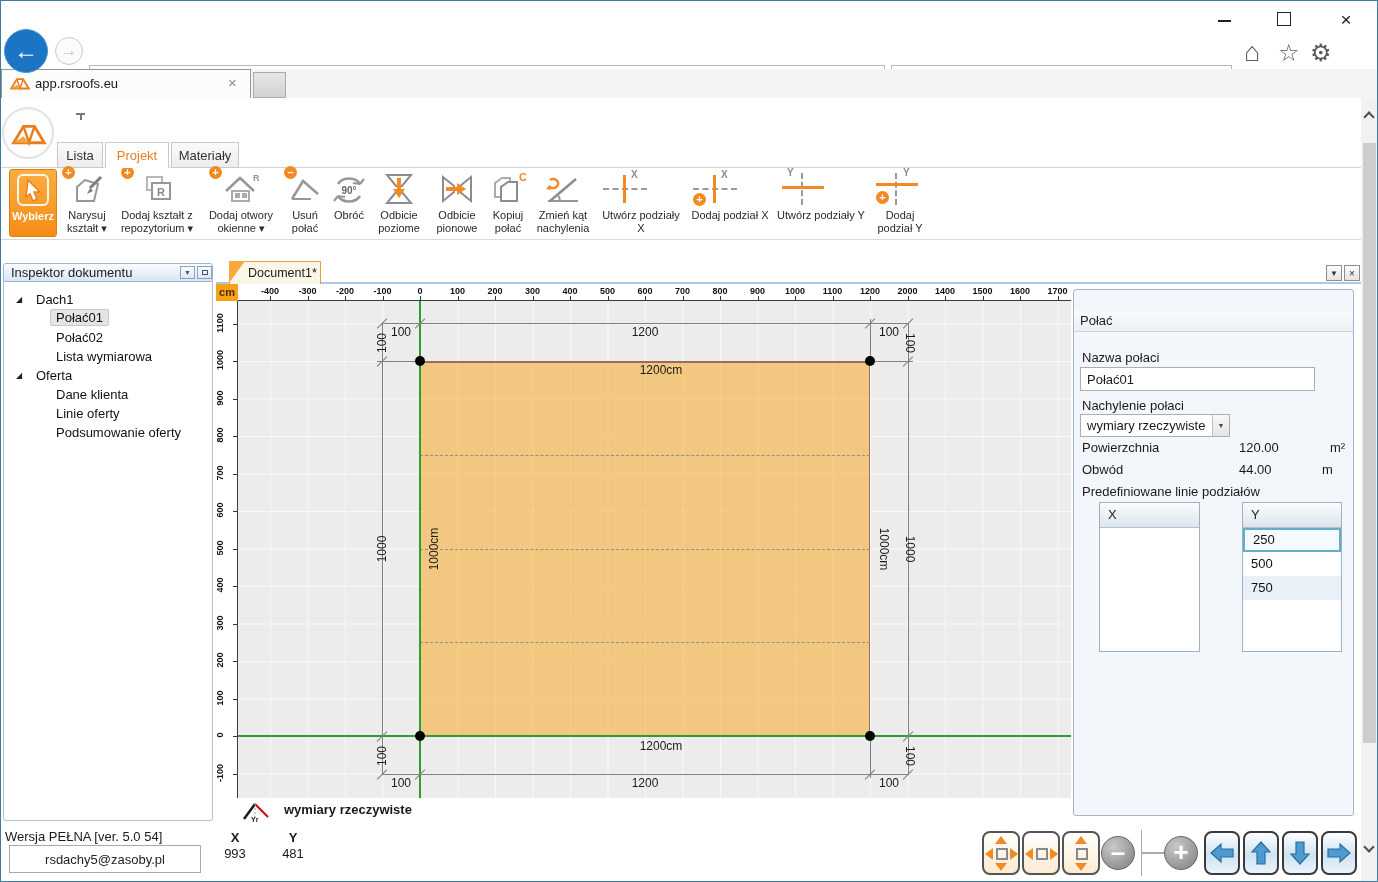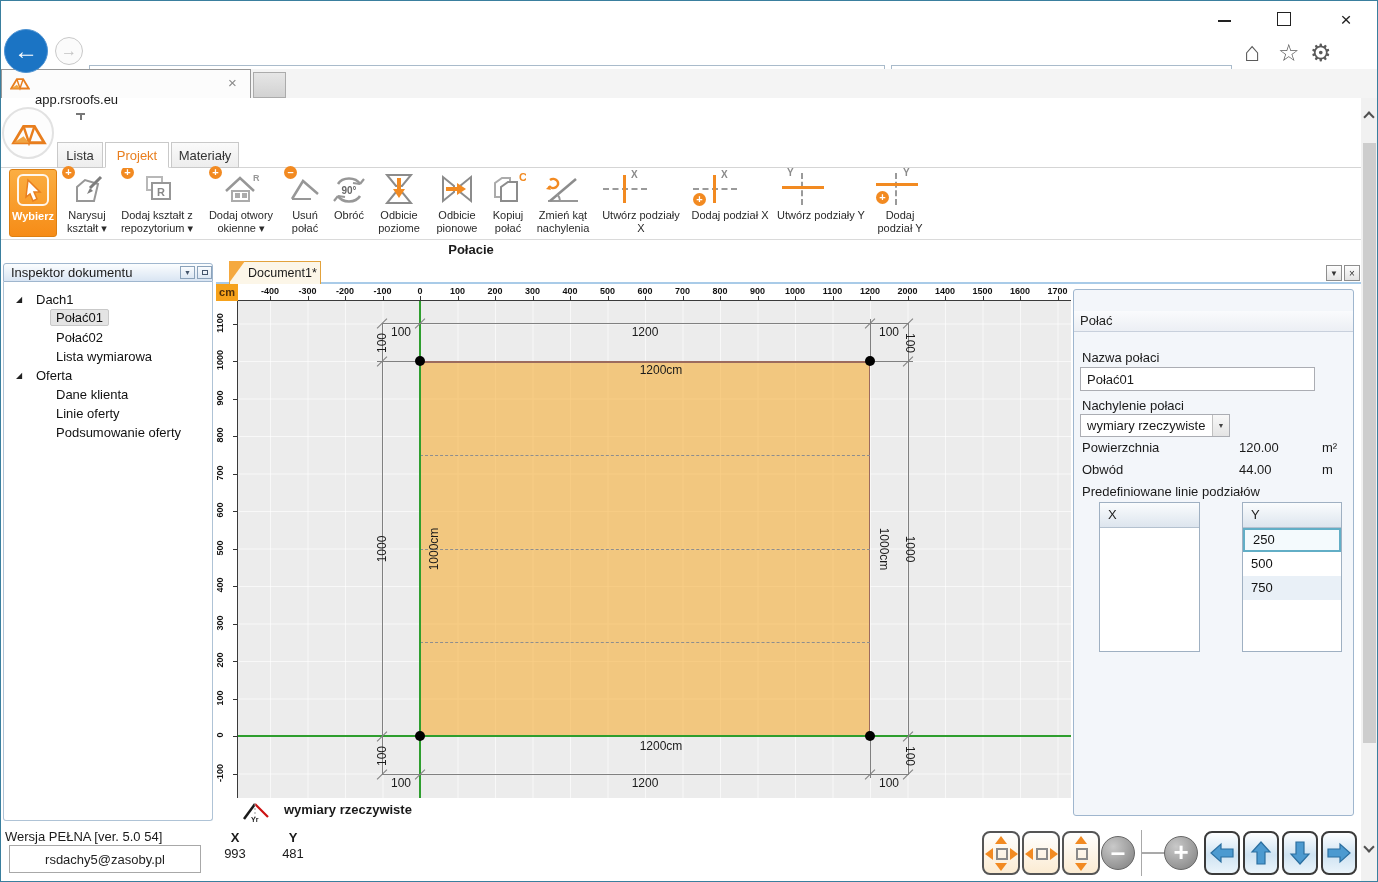--- a/index.html
+++ b/index.html
@@ -38,21 +38,21 @@
   .smiley { position:absolute; left:1345px; top:39px; width:23px; height:23px; border-radius:50%;
             background:#F5CE3E; border:1px solid #D8AC23; }
   .smiley .eye { position:absolute; top:7px; width:3px; height:4px; background:#7a6410; border-radius:50%; }
   .smiley .mouth { position:absolute; left:5px; top:9px; width:12px; height:8px; border:2px solid #7a6410;
                    border-top:none; border-left:none; border-right:none; border-radius:0 0 8px 8px; }
 
   
   .tabrow { position:absolute; left:0; top:68px; width:1378px; height:29px; background:#F4F4F4; }
   .btab { position:absolute; left:0; top:0; width:250px; height:29px; background:#FCFCFC;
           border:1px solid #989898; border-bottom:none; }
-  .btab-title { position:absolute; left:33px; top:22px; font-size:13px; color:#1A1A1A; }
+  .btab-title { position:absolute; left:33px; top:6px; font-size:13px; color:#1A1A1A; }
   .btab-close { position:absolute; left:226px; top:4px; font-size:15px; color:#8A8A8A; }
   .tabstub { position:absolute; left:252px; top:3px; width:33px; height:26px;
              background:linear-gradient(#E6E6E6,#D2D2D2); border:1px solid #ABABAB; }
 
   
   .applogo { position:absolute; left:1px; top:106px; width:52px; height:52px; border-radius:50%;
              background:#FDFDFD; border:2px solid #E2E2E2; z-index:4; }
   .pin-h { position:absolute; left:75px; top:112px; width:9px; height:1.5px; background:#777; }
   .pin-v { position:absolute; left:79px; top:113px; width:1.5px; height:6px; background:#777; }
   .rtab { position:absolute; top:141px; height:26px; font-size:13px; text-align:center; line-height:25px;
@@ -413,21 +413,20 @@
         <div class="abs" style="left:26px;top:4px;height:32px;border-left:2px dashed #9a9a9a"></div>
         <div class="abs" style="left:7px;top:14px;width:42px;height:3px;background:#F28A21"></div>
         <div class="abs" style="left:34px;top:-2px;font-size:10px;font-weight:bold;color:#8a8a8a">Y</div>
         <div class="badge" style="left:7px;top:22px">+</div>
       </div>
       <div class="rlabel">Dodaj podział Y</div>
     </div>
   </div>
   <div class="ribsep"></div>
   <div class="ribbon-bottom"></div>
-  <div class="grouplabel">Połacie</div>
   <div class="docarea-topline"></div>
 
   <div class="insp-head">
     <span>Inspektor dokumentu</span>
     <div class="phbtn" style="left:176px;top:2px">▼</div>
     <div class="phbtn" style="left:193px;top:2px">
         <div class="sq"></div>
       </div>
   </div>
   <div class="insp-body" id="tree-container">
@@ -601,21 +600,21 @@
     <input class="pinput" style="left: 6px; top: 77px; width: 235px; height: 24px;" value="Połać01">
 
     <div class="plabel" style="left:8px;top:108px">Nachylenie połaci</div>
     <div class="combo" style="left:6px;top:124px;width:150px;height:23px">
       <div class="ctext">wymiary rzeczywiste</div>
       <div class="cbtn">▼</div>
     </div>
 
     <div class="plabel" style="left:8px;top:150px">Powierzchnia</div>
     <div class="pvalue" style="left:165px;top:150px">120.00</div>
-    <div class="pvalue" style="left:248px;top:150px">m²</div>
+    <div class="pvalue" style="left:256px;top:150px">m²</div>
 
     <div class="plabel" style="left:8px;top:172px">Obwód</div>
     <div class="pvalue" style="left:165px;top:172px">44.00</div>
     <div class="pvalue" style="left:248px;top:172px">m</div>
 
     <div class="plabel" style="left:8px;top:194px">Predefiniowane linie podziałów</div>
 
     <div class="listbox" style="left:25px;top:212px;width:101px;height:150px">
       <div class="lb-head">X</div>
     </div>

